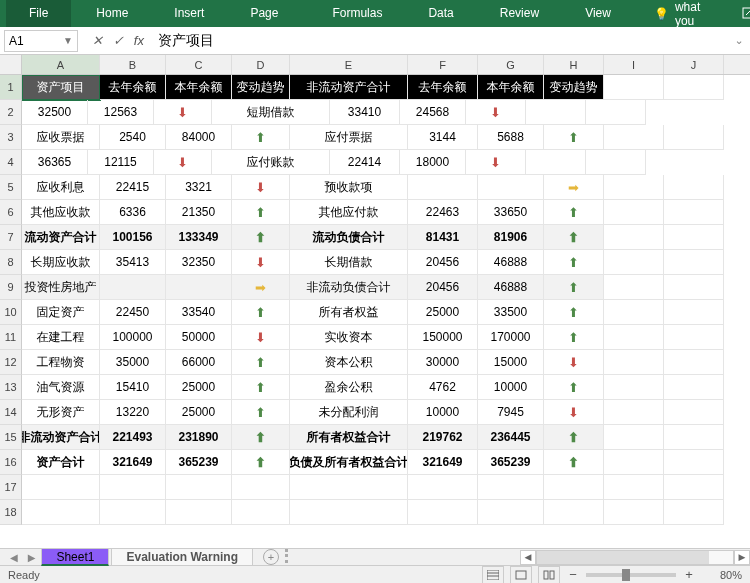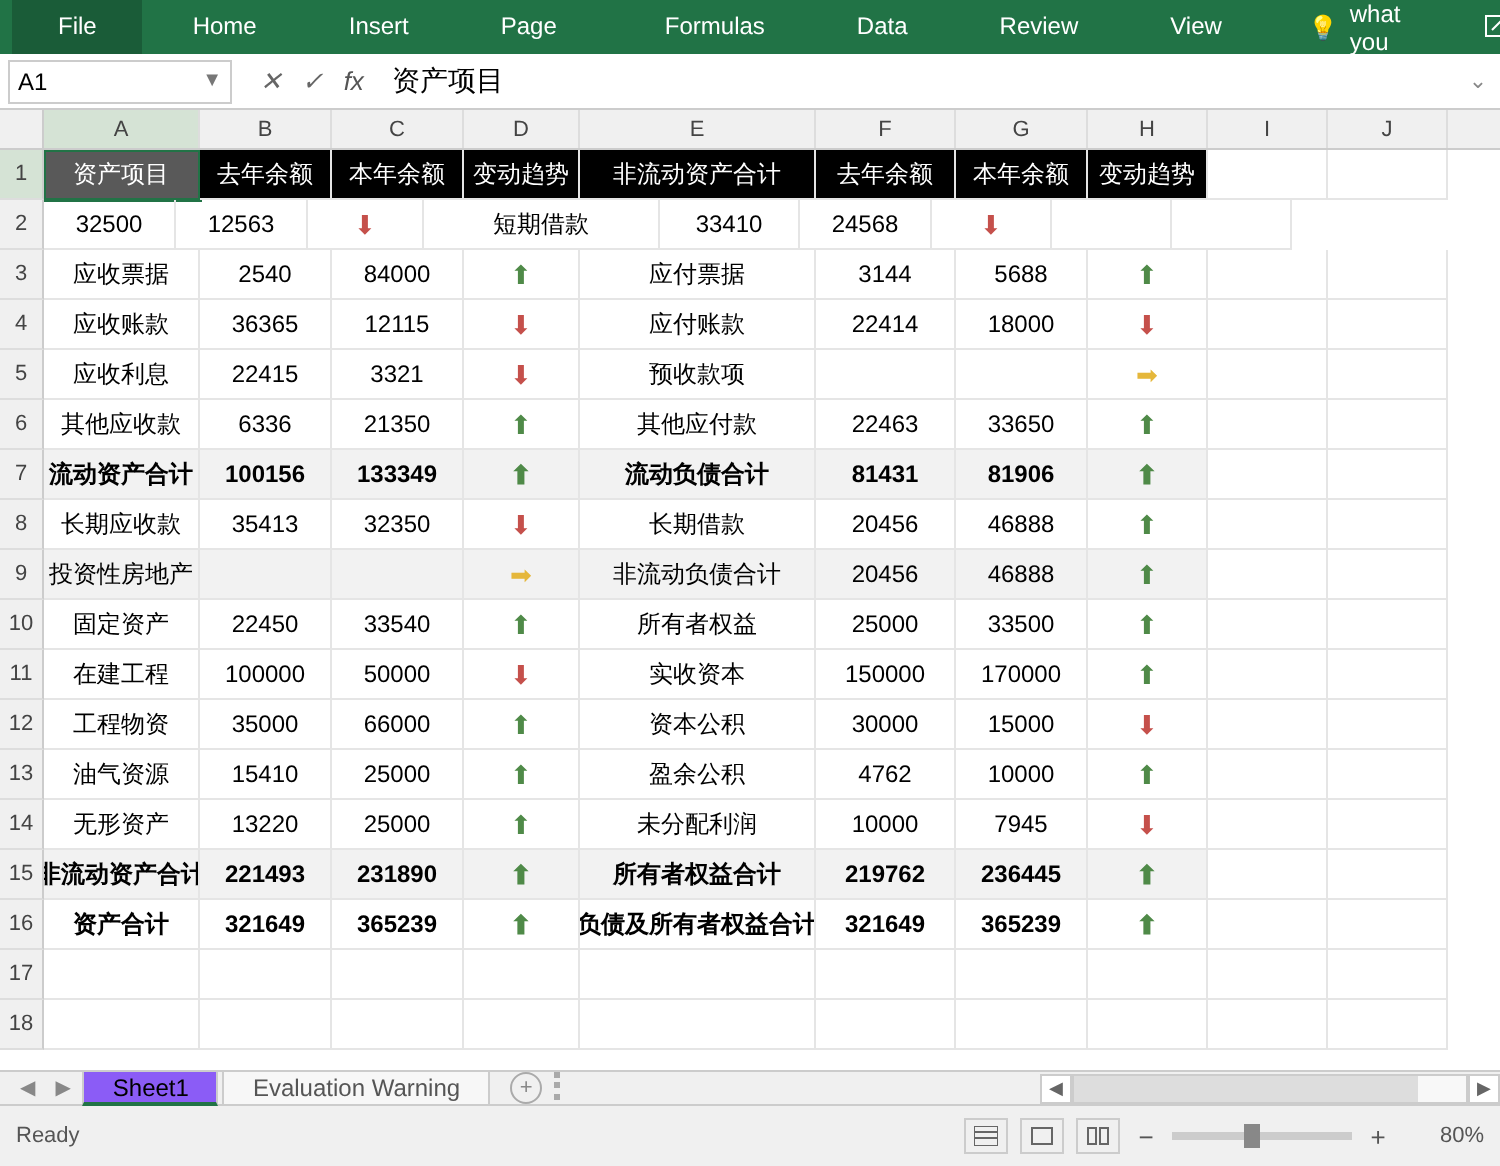--- a/index.html
+++ b/index.html
@@ -6,21 +6,21 @@
 body { width: 750px; height: 583px; overflow: hidden; background: #fff; display: flex; flex-direction: column; }
 
 .ribbon { background: #217346; height: 27px; display: flex; align-items: center; padding: 0 6px; color: #fff; font-size: 12px; }
 .ribbon .tab { padding: 0 23px; height: 27px; line-height: 27px; cursor: pointer; }
 .ribbon .tab.file { background: #1a5c38; margin-right: 2px; }
 .ribbon .ribbon-r { margin-left: auto; display: flex; align-items: center; }
 .ribbon .lightbulb { margin: 0 6px 0 20px; }
 .ribbon .share { width: 28px; height: 22px; display:flex; align-items:center; justify-content:center; }
 
 .namebar { height: 28px; border-bottom: 1px solid #ccc; display: flex; align-items: center; background: #fff; }
-.namebox { width: 112px; height: 22px; border: 1px solid #ccc; margin: 0 4px; font-size: 12px; padding: 0 4px; display:flex; align-items:center; justify-content:space-between; }
+.namebox { width: 74px; height: 22px; border: 1px solid #ccc; margin: 0 4px; font-size: 12px; padding: 0 4px; display:flex; align-items:center; justify-content:space-between; }
 .namebox .dd { color:#777; font-size:10px; }
 .fx-btns { display: flex; gap: 10px; padding: 0 10px; color:#777; font-size:13px; align-items:center; }
 .fx-btns span { font-style: italic; color:#666; }
 .fx-label { font-style: italic; color:#555; padding-right:8px; font-size:13px; }
 .formula-in { flex:1; border:none; height:22px; font-size:14px; padding:0 6px; outline:none; }
 .expand { width:22px; color:#888; font-size:11px; text-align:center; }
 
 .grid-wrap { flex:1; position:relative; overflow:hidden; background:#fff; }
 .corner { position:absolute; left:0; top:0; width:22px; height:20px; background:#f0f0f0; border-right:1px solid #ccc; border-bottom:1px solid #ccc; z-index:3; }
 .colhdrs { position:absolute; top:0; left:22px; right:0; height:20px; background:#f0f0f0; display:flex; z-index:2; border-bottom:1px solid #ccc; }
@@ -40,30 +40,30 @@
 .bold-row .cell { font-weight:700; }
 .arrow { font-size:13px; }
 .arrow.dn { color:#c5504b; }
 .arrow.up { color:#4f8a48; }
 .arrow.rt { color:#e5b73b; }
 .shaded { background:#f2f2f2; }
 
 .hscroll { height:17px; border-top:1px solid #ccc; display:flex; background:#f0f0f0; position:relative; }
 .sheet-tabs { display:flex; align-items:center; padding-left:6px; gap:2px; }
 .tri { color:#888; font-size:10px; padding:0 4px; }
-.sheet-tab { padding:0 14px; height:17px; line-height:17px; font-size:12px; border:1px solid #ccc; border-top:none; background:#fff; }
+.sheet-tab { padding:0 14px; height:17px; line-height:17px; font-size:12px; border:1px solid #ccc; border-top:none; background:#fff;font-weight:bold; }
 .sheet-tab.active { border-bottom:2px solid #217346; font-weight:500; background:#8b5cf6; }
 .sheet-tab.inactive { background:#f7f7f7; color:#555; }
 .circ { width:16px; height:16px; border:1px solid #aaa; border-radius:50%; font-size:11px; color:#888; text-align:center; line-height:14px; margin-left:8px; }
 .hsb { margin-left:auto; width:230px; height:17px; display:flex; align-items:center; }
 .sb-btn { width:16px; height:15px; border:1px solid #ccc; background:#fff; font-size:9px; color:#666; text-align:center; line-height:13px; }
 .sb-track { flex:1; height:15px; border:1px solid #ccc; background:#f8f8f8; position:relative; }
 .sb-thumb { position:absolute; left:0; top:0; bottom:0; width:88%; background:#ddd; }
 
-.status { height:31px; border-top:1px solid #ccc; background:#f0f0f0; display:flex; align-items:center; font-size:11px; color:#555; padding:0 8px; }
+.status { height:18px; border-top:1px solid #ccc; background:#f0f0f0; display:flex; align-items:center; font-size:11px; color:#555; padding:0 8px; }
 .status .r { margin-left:auto; display:flex; align-items:center; gap:6px; }
 .viewbtn { width:22px; height:18px; border:1px solid #ccc; display:flex; align-items:center; justify-content:center; }
 .zoom-track { width:90px; height:4px; background:#ccc; position:relative; }
 .zoom-thumb { position:absolute; width:8px; height:12px; background:#888; top:-4px; left:36px; }
 .zoom-btn { width:14px; font-size:13px; text-align:center; }
 
 .c-A{width:78px}.c-B{width:66px}.c-C{width:66px}.c-D{width:58px}.c-E{width:118px}.c-F{width:70px}.c-G{width:66px}.c-H{width:60px}.c-I{width:60px}.c-J{width:60px}
 </style>
 </head>
 <body>
@@ -175,21 +175,20 @@
         <div class="cell c-E">应付票据</div>
         <div class="cell c-F">3144</div>
         <div class="cell c-G">5688</div>
         <div class="cell c-H">
           <span class="arrow up">⬆</span>
         </div>
         <div class="cell c-I"></div>
         <div class="cell c-J"></div>
       </div>
       <div class="row">
-        <div class="cell c-A">应收账款</div>
         <div class="cell c-B">36365</div>
         <div class="cell c-C">12115</div>
         <div class="cell c-D">
           <span class="arrow dn">⬇</span>
         </div>
         <div class="cell c-E">应付账款</div>
         <div class="cell c-F">22414</div>
         <div class="cell c-G">18000</div>
         <div class="cell c-H">
           <span class="arrow dn">⬇</span>

